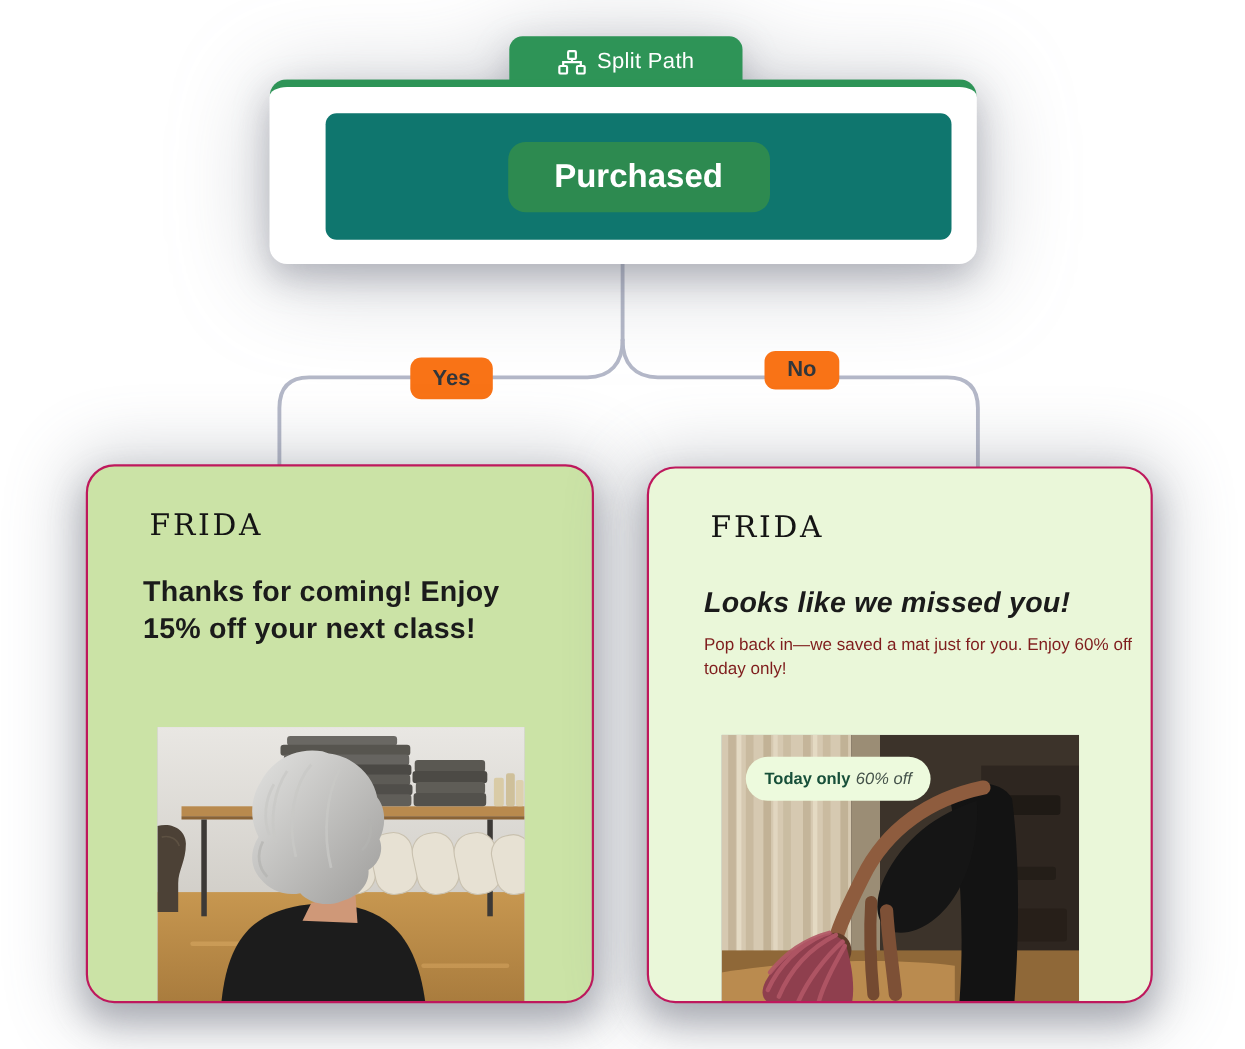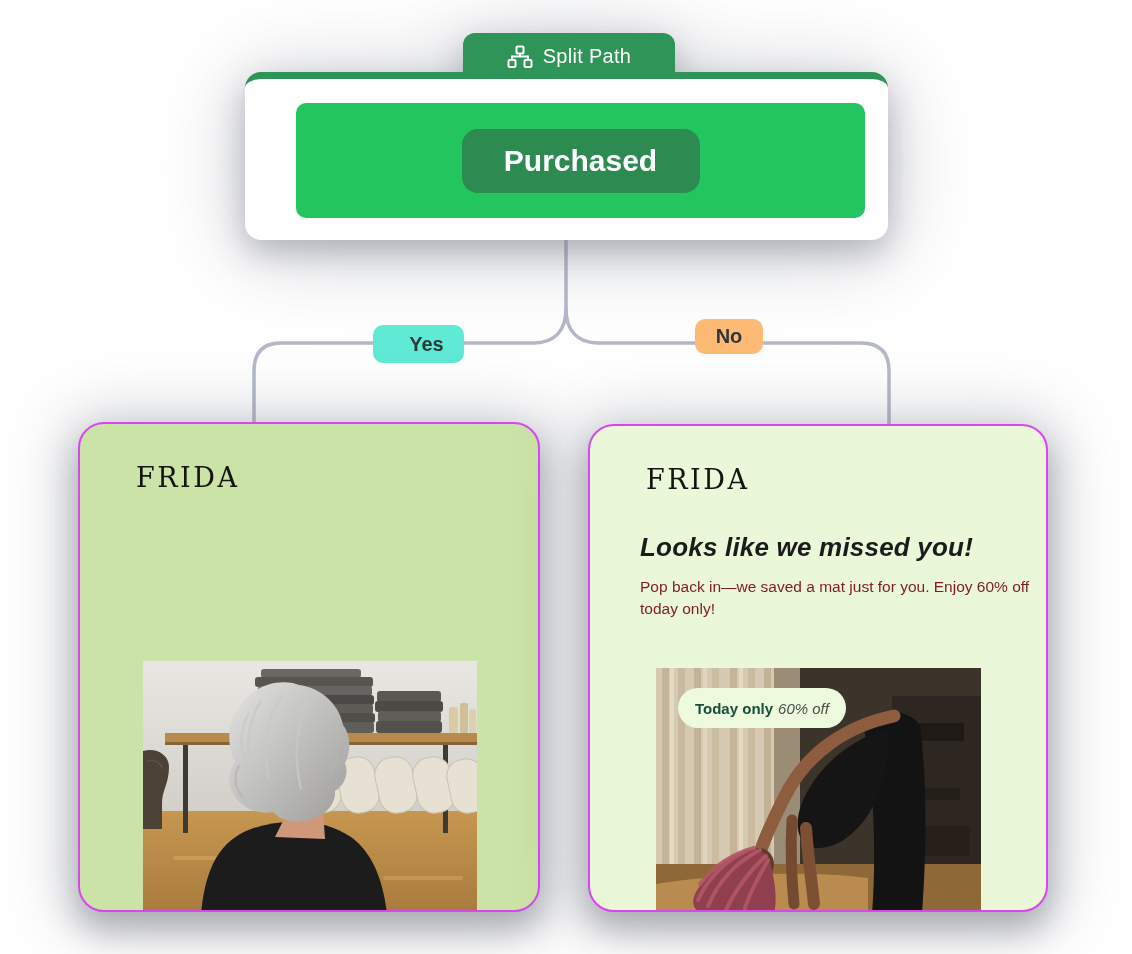--- a/index.html
+++ b/index.html
@@ -22,40 +22,40 @@
     color:#ffffff; display:flex; align-items:center; justify-content:center; gap:10px;
     font-size:20px; font-weight:400; letter-spacing:.3px;
   }
   .split-tab svg { display:block; }
   .split-card {
     position:absolute; left:0; top:39px; width:643px; height:168px;
     background:#ffffff; border-radius:16px; border-top:7px solid #2e9457; box-sizing:border-box;
   }
   .split-panel {
     position:absolute; left:23px; right:23px; top:24px; bottom:22px;
-    background:#22c55e; border-radius:10px;
+    background:#0f766e; border-radius:10px;
     display:flex; align-items:center; justify-content:center;margin-left:28px;
   }
   .purchased-btn {
     min-width:238px; height:64px; padding:0 28px;
     background:#2d8a50; color:#ffffff; font-size:30px; font-weight:700;
     border:none; border-radius:16px; font-family:inherit; cursor:pointer;
   }
 
   
   .badge {
     position:absolute; display:flex; align-items:center; justify-content:center;
     font-size:20px; font-weight:600; color:#31363b; border-radius:10px;
   }
-  .badge.yes { left:373px; top:325px; width:75px; height:38px; background:#5eead4;padding-left:16px; }
-  .badge.no  { left:695px; top:319px; width:68px; height:35px; background:#fdba74; }
+  .badge.yes { left:373px; top:325px; width:75px; height:38px; background:#f97316; }
+  .badge.no  { left:695px; top:319px; width:68px; height:35px; background:#f97316; }
 
   
   .email-card {
-    position:absolute; border:2px solid #d946ef; border-radius:26px;
+    position:absolute; border:2px solid #be185d; border-radius:26px;
     overflow:hidden; box-sizing:border-box;
     box-shadow: 0 16px 30px 2px rgba(104,108,122,.42), 0 4px 60px 14px rgba(104,108,122,.30);
   }
   .email-card.yes-card { left:78px;  top:422px; width:462px; height:490px; background:#cbe3a6; }
   .email-card.no-card  { left:588px; top:424px; width:460px; height:488px; background:#eaf7d9; }
 
   .brand {
     position:absolute; left:56px; top:38px;
     font-family:"DejaVu Serif", serif; font-size:27px; font-weight:500;
     letter-spacing:2.5px; color:#141414;
@@ -116,20 +116,21 @@
         <button class="purchased-btn">Purchased</button>
       </div>
     </div>
   </div>
 
   <div class="badge yes">Yes</div>
   <div class="badge no">No</div>
 
   <div class="email-card yes-card">
     <div class="brand">FRIDA</div>
+    <h2 class="email-heading">Thanks for coming! Enjoy 15% off your next class!</h2>
     <div class="photo">
       <svg viewBox="0 0 334 253" preserveAspectRatio="none">
         <defs>
           <linearGradient id="wallG" x1="0" y1="0" x2="0" y2="1">
             <stop offset="0" stop-color="#e9e7e3"></stop>
               <stop offset="1" stop-color="#d1cec8"></stop>
           </linearGradient>
           <linearGradient id="floorG" x1="0" y1="0" x2="0" y2="1">
             <stop offset="0" stop-color="#c79750"></stop>
               <stop offset="1" stop-color="#a87b3d"></stop>

